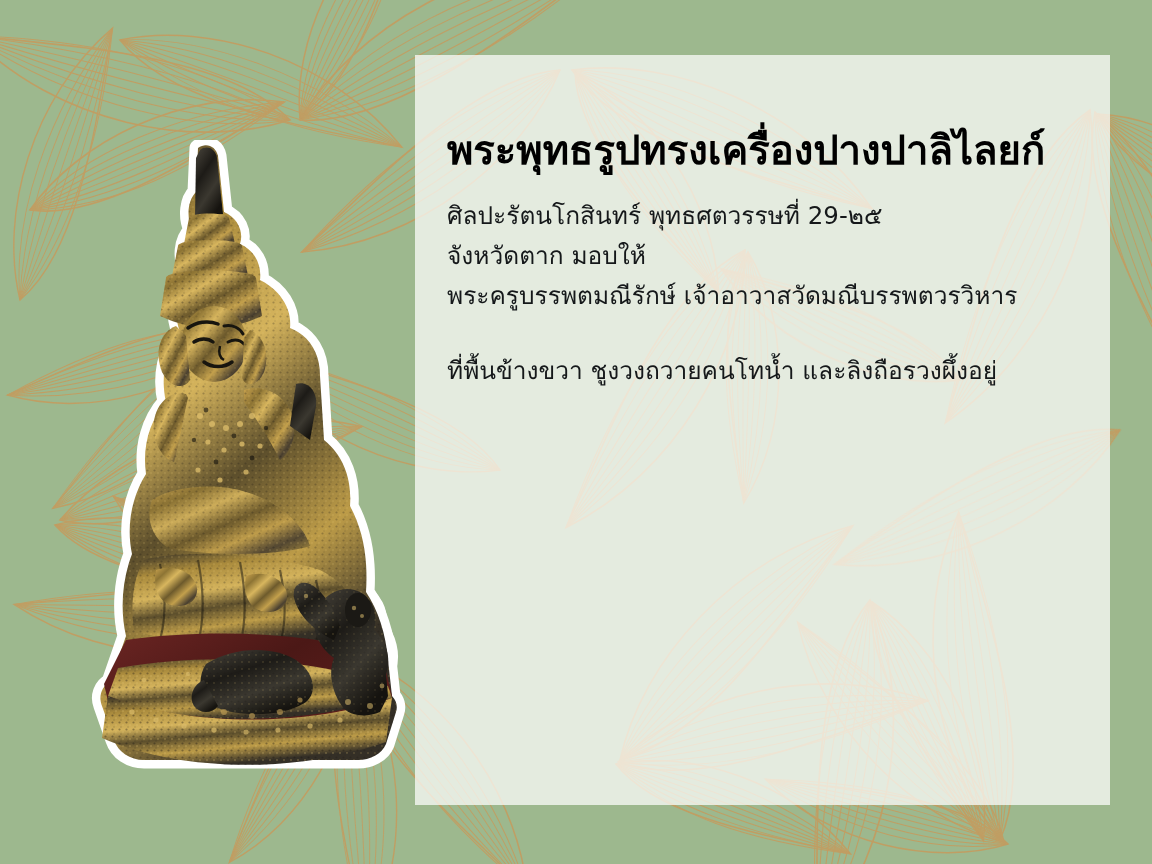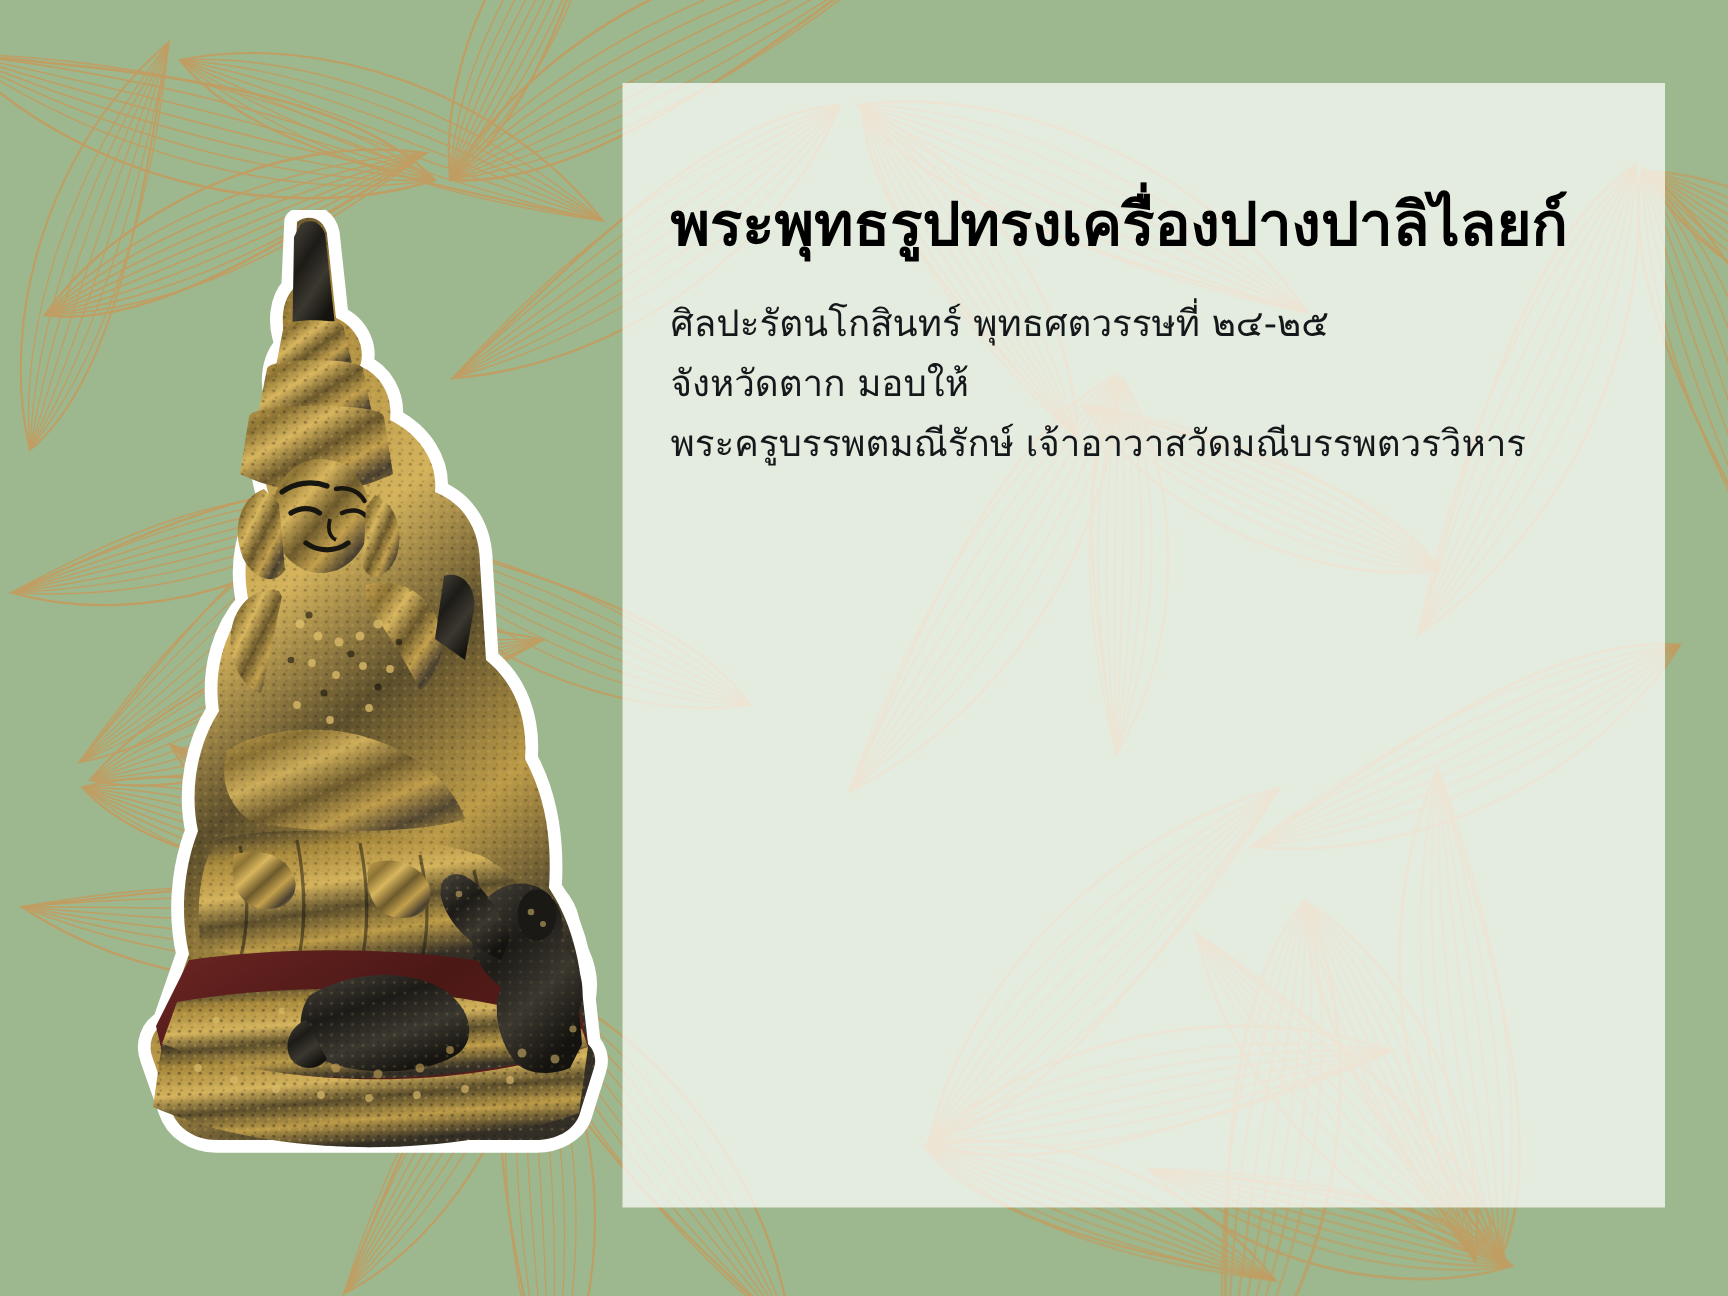--- a/index.html
+++ b/index.html
@@ -120,26 +120,27 @@
         <use href="#leaf" transform="translate(960,380) rotate(210) scale(1.05)"></use>
       </g>
     </svg>
   </div>
 
   <div class="panel">
     <div class="panel-inner">
       <h1 class="title">พระพุทธรูปทรงเครื่องปางปาลิไลยก์</h1>
 
       <p class="para">
-        <span class="ln">ศิลปะรัตนโกสินทร์ พุทธศตวรรษที่ ๒๔-๒๕</span>
+        <span class="ln">ศิลปะรัตนโกสินทร์ พุทธศตวรรษที่ 29-๒๕</span>
         <span class="ln">จังหวัดตาก มอบให้</span>
         <span class="ln">พระครูบรรพตมณีรักษ์ เจ้าอาวาสวัดมณีบรรพตวรวิหาร</span>
       </p>
 
       <p class="para">
+        <span class="ln">ที่พื้นข้างขวา ชูงวงถวายคนโทน้ำ และลิงถือรวงผึ้งอยู่</span>
       </p>
     </div>
   </div>
 
   <div class="statue">
     <svg viewBox="0 0 420 680" aria-hidden="true">
       <defs>
         <linearGradient id="gold" x1="0" y1="0" x2="1" y2="1">
           <stop offset="0%" stop-color="#c8a24e"></stop>
           <stop offset="18%" stop-color="#8d7434"></stop>

